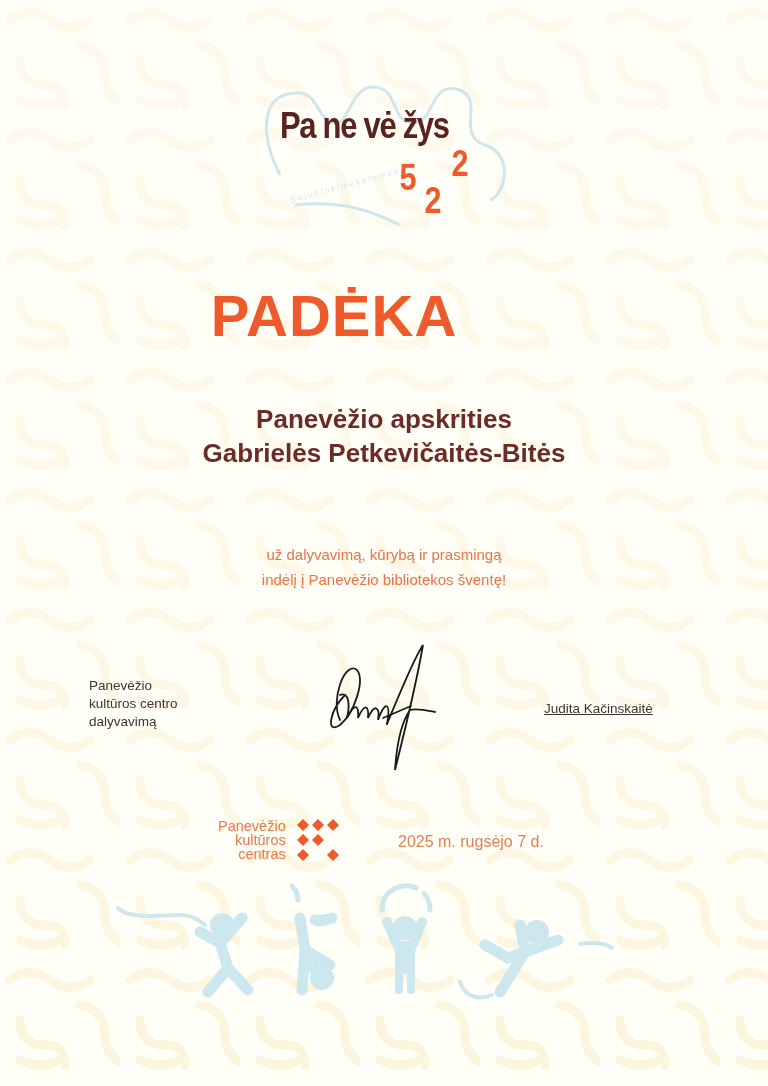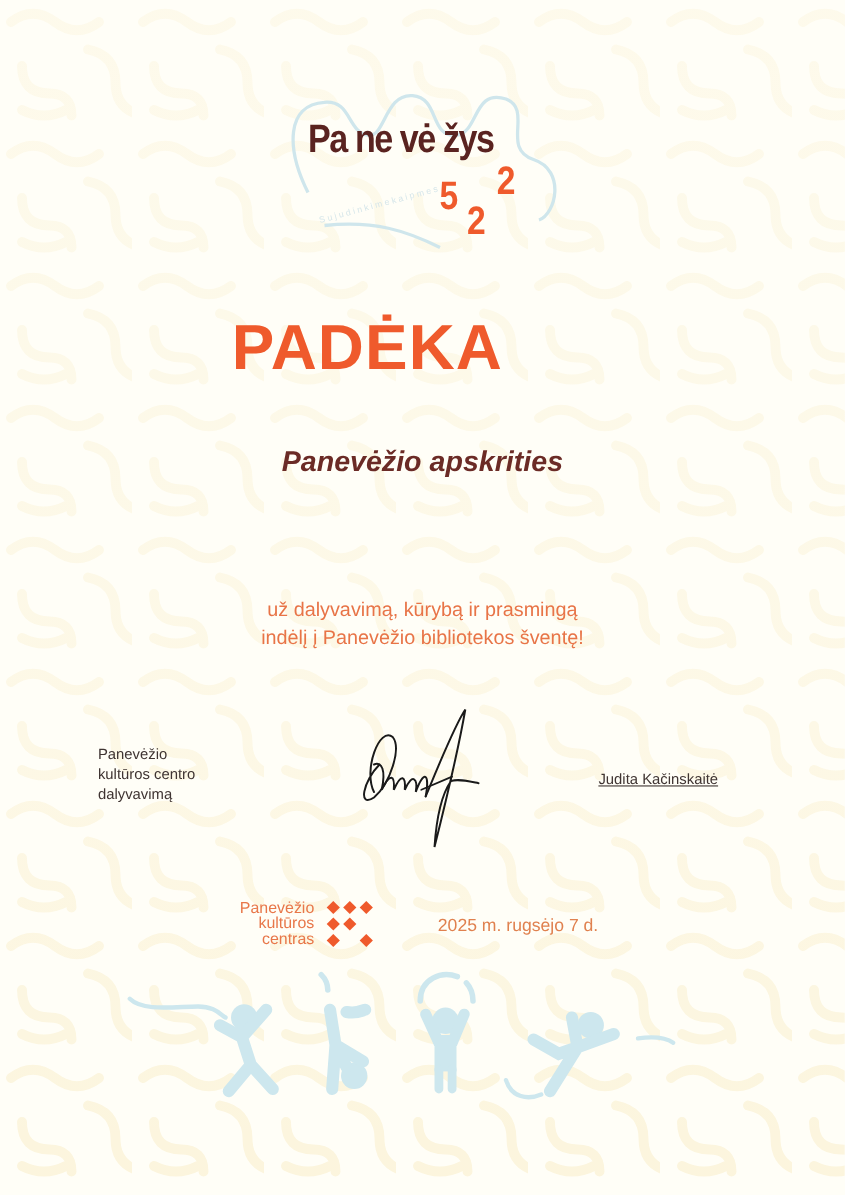--- a/index.html
+++ b/index.html
@@ -29,25 +29,25 @@
   .num-2b { left: 210px; top: 68px; }
 
   
   .title {
     left: 0; width: 668px; top: 282px; text-align: center;
     font-weight: bold; font-size: 58px; color: #ef5a2c; letter-spacing: 1px;
   }
 
   .recipient {
     left: 0; width: 768px; top: 402px; text-align: center;
-    font-weight: bold; font-size: 26px; line-height: 34px; color: #6b2b26; font-style: italic;
+    font-weight: bold; font-size: 26px; line-height: 34px; color: #6b2b26;
   }
   .reason {
     left: 0; width: 768px; top: 542px; text-align: center;
-    font-size: 18px; line-height: 25px; color: #e87447;
+    font-size: 15px; line-height: 25px; color: #e87447;
   }
 
   .signer-role {
     left: 89px; top: 677px; font-size: 13.5px; line-height: 18px; color: #3f3432;
   }
   .signature { left: 325px; top: 640px; }
   .signer-name { left: 544px; top: 701px; font-size: 13.5px; color: #3f3432; text-decoration: underline; }
 
   .org-logo { left: 218px; top: 818px; display: flex; align-items: center; gap: 10px; }
   .org-text {
@@ -90,20 +90,21 @@
     <div class="logo-word"><span>Pa</span> <span>ne</span> <span>vė</span> <span>žys</span></div>
     <span class="num num-5">5</span>
     <span class="num num-2a">2</span>
     <span class="num num-2b">2</span>
   </div>
 
   <div class="abs title">PADĖKA</div>
 
   <div class="abs recipient">
     <div>Panevėžio apskrities</div>
+    <div>Gabrielės Petkevičaitės-Bitės</div>
   </div>
 
   <div class="abs reason">
     <div>už dalyvavimą, kūrybą ir prasmingą</div>
     <div>indėlį į Panevėžio bibliotekos šventę!</div>
   </div>
 
   <div class="abs signer-role">
     <div>Panevėžio</div>
     <div>kultūros centro</div>

